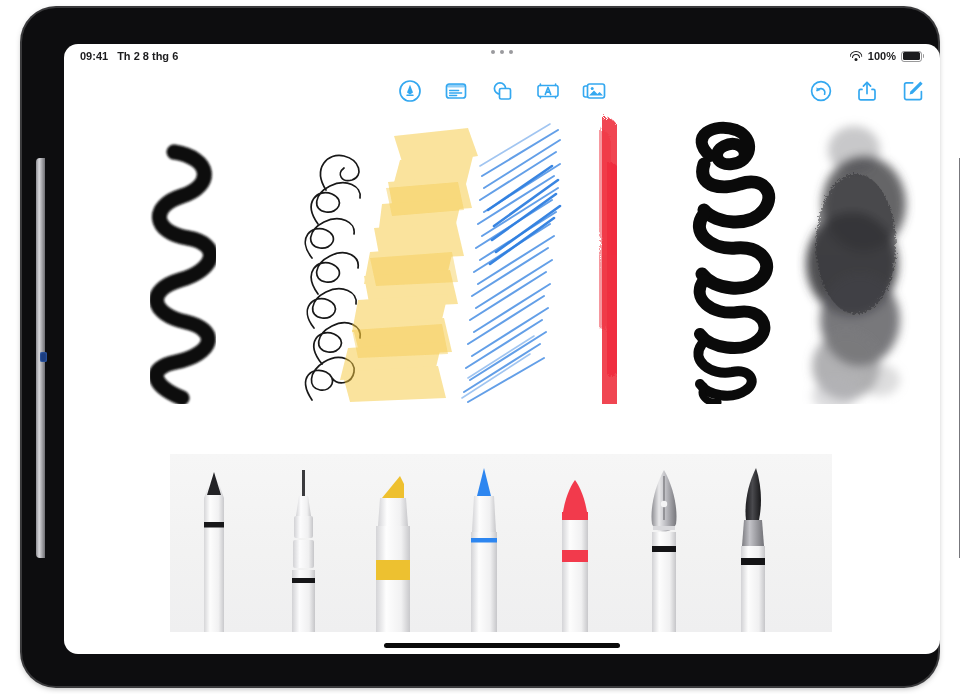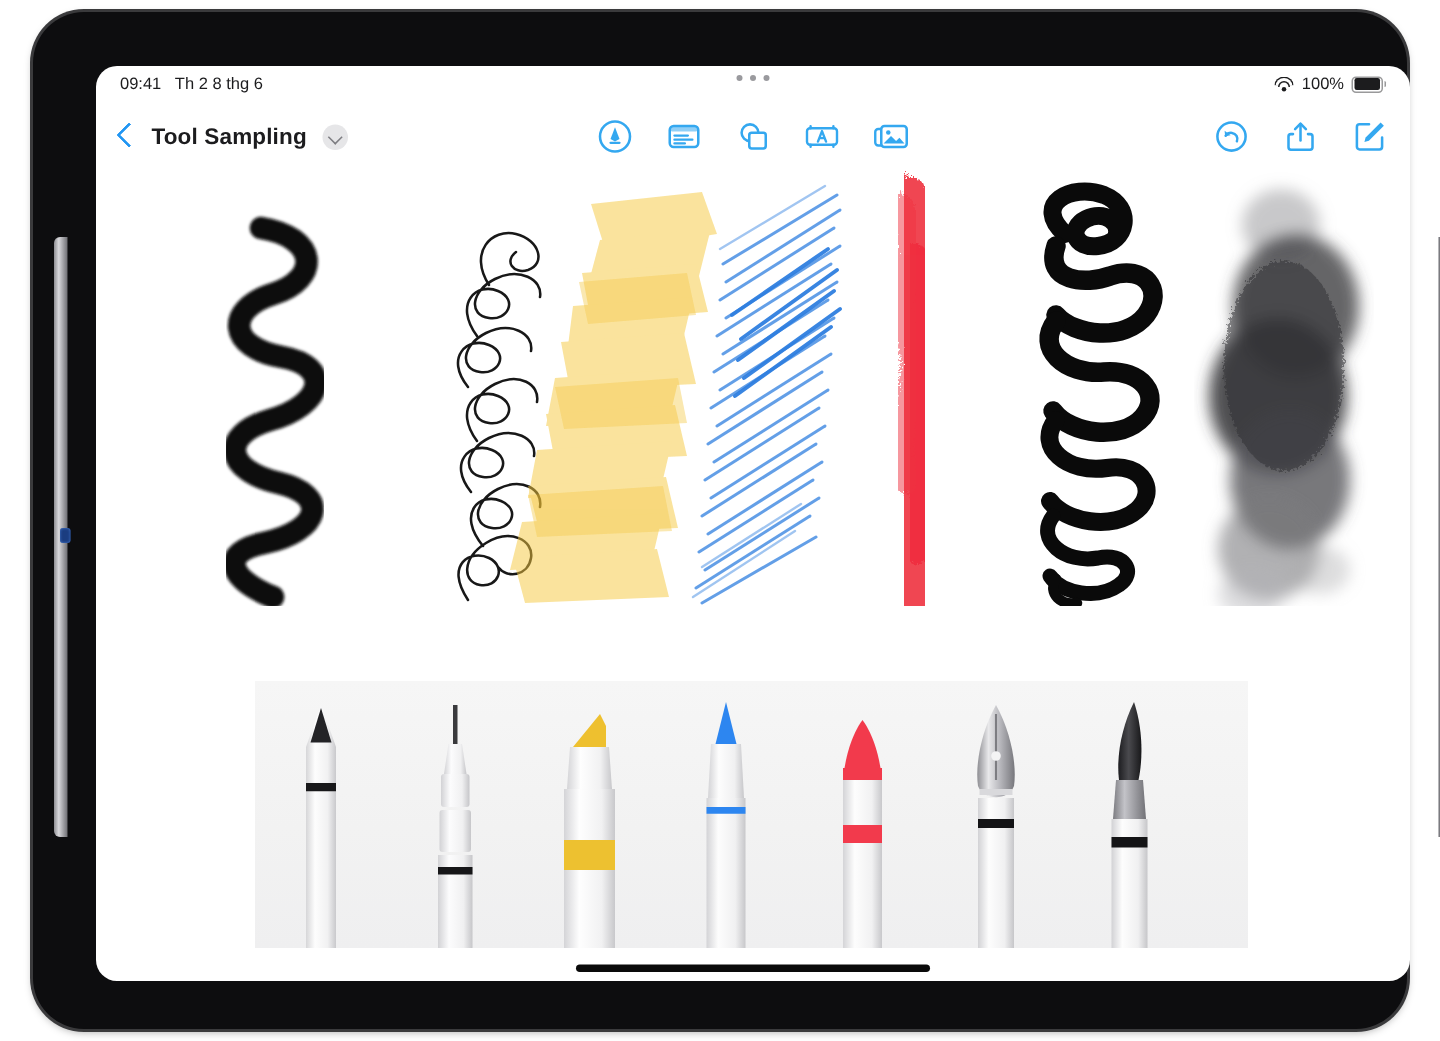--- a/index.html
+++ b/index.html
@@ -45,21 +45,21 @@
     border-radius: 14px;
     overflow: hidden;
   }
 
   
   #status-bar {
     position: absolute; left: 0; top: 0;
     width: 876px; height: 24px;
     display: flex; align-items: center;
     padding: 0 16px;
-    font-size: 11px; font-weight: normal; color: #1c1c1e;
+    font-size: 11px; font-weight: bold; color: #1c1c1e;
   }
   #status-left { display: flex; align-items: center; gap: 9px; }
   #status-right { margin-left: auto; display: flex; align-items: center; gap: 5px; }
   .wifi-icon { width: 14px; height: 11px; position: relative; }
   .wifi-icon i {
     position: absolute; left: 50%; transform: translateX(-50%);
     border: 1.6px solid #1c1c1e; border-bottom: none;
     border-radius: 50% 50% 0 0 / 100% 100% 0 0;
   }
   .wifi-icon i:nth-child(1) { width: 13px; height: 6px; top: 0; }
@@ -186,25 +186,20 @@
       </div>
     </div>
 
     <div id="multitask-dots">
       <span></span>
         <span></span>
         <span></span>
     </div>
 
     <div id="nav-bar">
-      <div id="nav-left">
-        <div id="back-chevron"></div>
-        <div id="doc-title">Tool Sampling</div>
-        <div id="title-chevron-btn"></div>
-      </div>
 
       <div id="nav-center">
         <div class="tb-icon">
           <svg viewBox="0 0 26 26" fill="none">
             <circle cx="13" cy="13" r="10" stroke="#34a8f0" stroke-width="1.7"></circle>
             <path d="M13 6.8 L16 14.6 L13 16.4 L10 14.6 Z" fill="#34a8f0"></path>
             <path d="M10 17.2 h6" stroke="#34a8f0" stroke-width="1.5" stroke-linecap="round"></path>
           </svg>
         </div>
         <div class="tb-icon">

